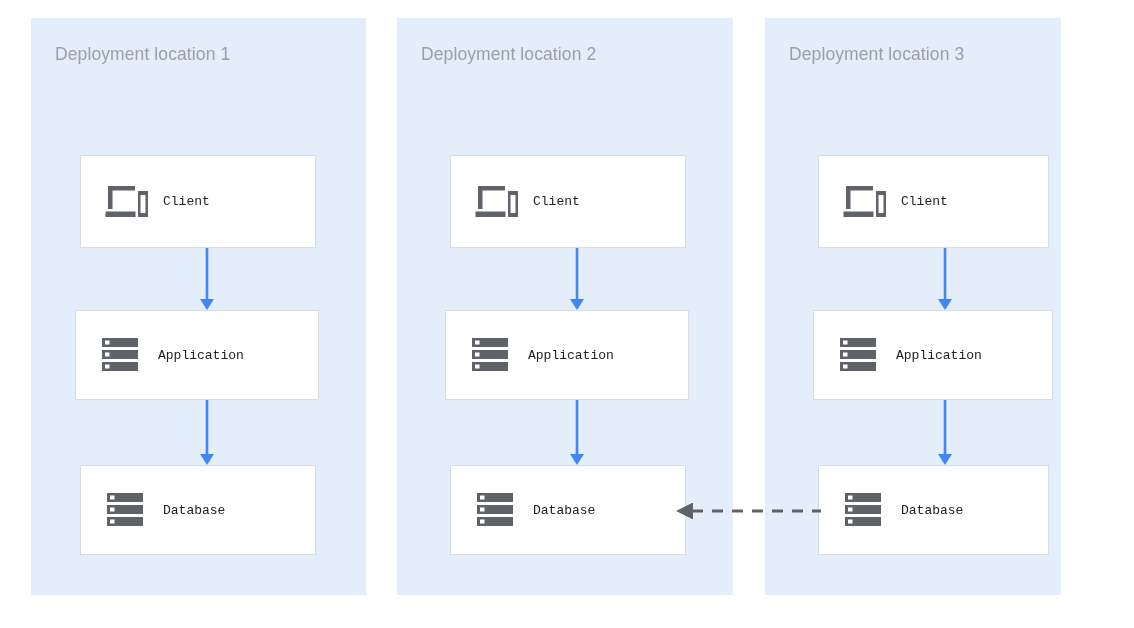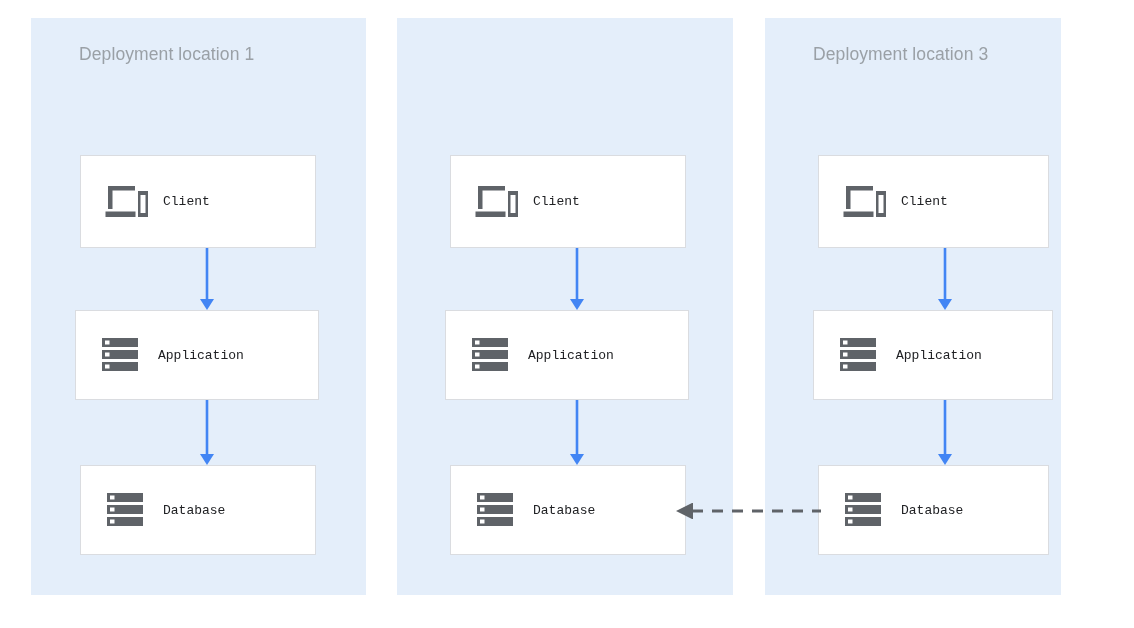--- a/index.html
+++ b/index.html
@@ -30,21 +30,20 @@
 
   .panel-title {
     position: absolute;
     left: 24px;
     top: 26px;
     font-size: 17.5px;
     color: #9aa0a6;
     letter-spacing: 0.1px;
     white-space: nowrap;
     font-family: "Liberation Sans", sans-serif;
-    margin-left: 24px;
   }
 
   .node {
     position: absolute;
     background: #ffffff;
     border: 1px solid #dadce0;
     box-sizing: border-box;
     display: flex;
     align-items: center;
     padding-left: 24px;
@@ -120,20 +119,21 @@
       <div class="arrow-v" style="left:166px; top:230px;"><svg width="20" height="62" viewBox="0 0 20 62">
           <rect x="8.7" y="0" width="2.6" height="52" fill="#4285f4"></rect>
           <polygon points="3,51 17,51 10,62" fill="#4285f4"></polygon>
         </svg></div>
       <div class="arrow-v" style="left:166px; top:382px;"><svg width="20" height="65" viewBox="0 0 20 65">
           <rect x="8.7" y="0" width="2.6" height="55" fill="#4285f4"></rect>
           <polygon points="3,54 17,54 10,65" fill="#4285f4"></polygon>
         </svg></div>
     </div>
     <div class="panel" style="left:397px; top:18px; width:336px; height:577px; background:#e4eefa;">
+      <div class="panel-title" style="color:#9aa0a6;">Deployment location 2</div>
       <div class="node" style="left:53px; top:137px; width:236px; height:93px; background:#ffffff; border-color:#dadce0;">
         <span class="node-icon">
           <svg width="44" height="40" viewBox="0 0 44 40">
             <path d="M3 4 H30 V8.5 H7.5 V27 H3 Z" fill="#5f6368"></path>
             <rect x="0.5" y="29.5" width="30" height="5.5" fill="#5f6368"></rect>
             <path d="M33 9 H43 V35 H33 Z M35.5 13 H40.5 V31 H35.5 Z" fill="#5f6368" fill-rule="evenodd"></path>
           </svg>
         </span>
         <span class="node-label" style="color:#202124;">Client</span>
       </div>

